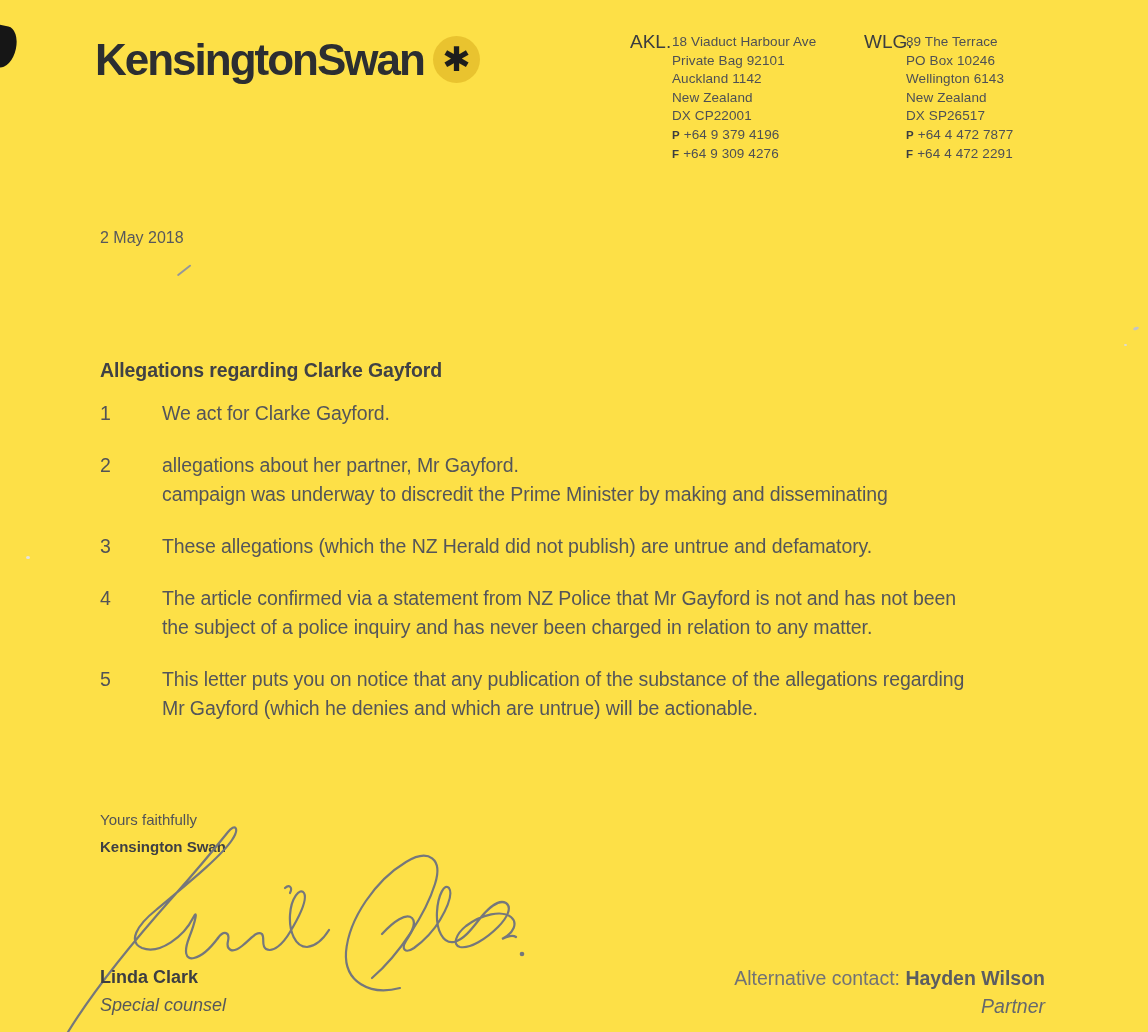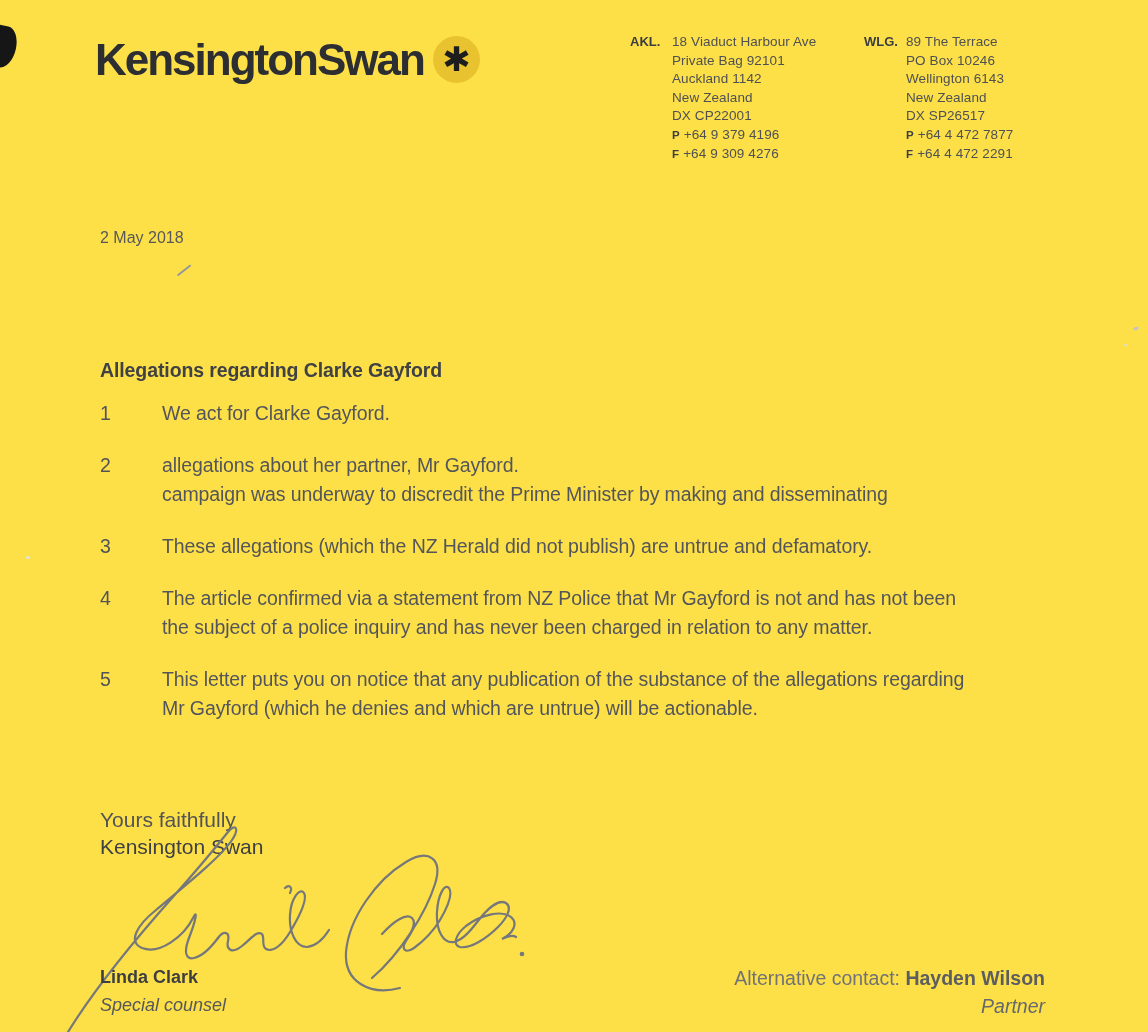--- a/index.html
+++ b/index.html
@@ -49,22 +49,22 @@
   .offices {
     position: absolute;
     left: 630px;
     top: 33px;
     display: flex;
   }
   .office-col { display: flex; }
   .office-col.first { width: 234px; }
   .office-label {
     width: 42px;
-    font-size: 13px;
-    font-weight: 700;
+    font-size: 19px;
+    font-weight: 400;
     color: #3b3d40;
     line-height: 18.6px;
   }
   .office-lines {
     font-size: 13.5px;
     color: #4e5054;
     line-height: 18.6px;
     letter-spacing: 0.1px;
   }
   .pf-label {
@@ -115,25 +115,25 @@
     font-size: 19.5px;
     color: #54555a;
     line-height: 29px;
     letter-spacing: -0.1px;
   }
 
   .closing {
     position: absolute;
     left: 100px;
     top: 806px;
-    font-size: 21px;
+    font-size: 15px;
     line-height: 27px;
     color: #525357;
   }
-  .closing .firm { font-weight: 400; color: #3e3f43; }
+  .closing .firm { font-weight: 700; color: #3e3f43; }
 
   .signer {
     position: absolute;
     left: 100px;
     top: 963px;
     font-size: 18px;
     line-height: 28px;
   }
   .signer .name { font-weight: 700; color: #3d3e42; }
   .signer .title { font-style: italic; color: #56575b; }

